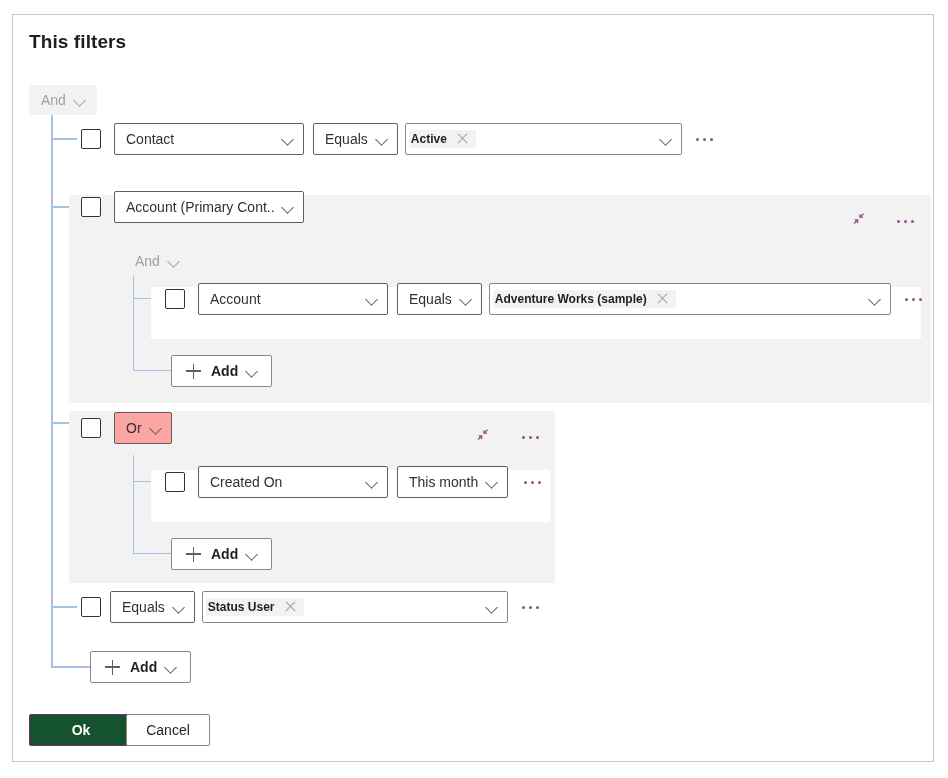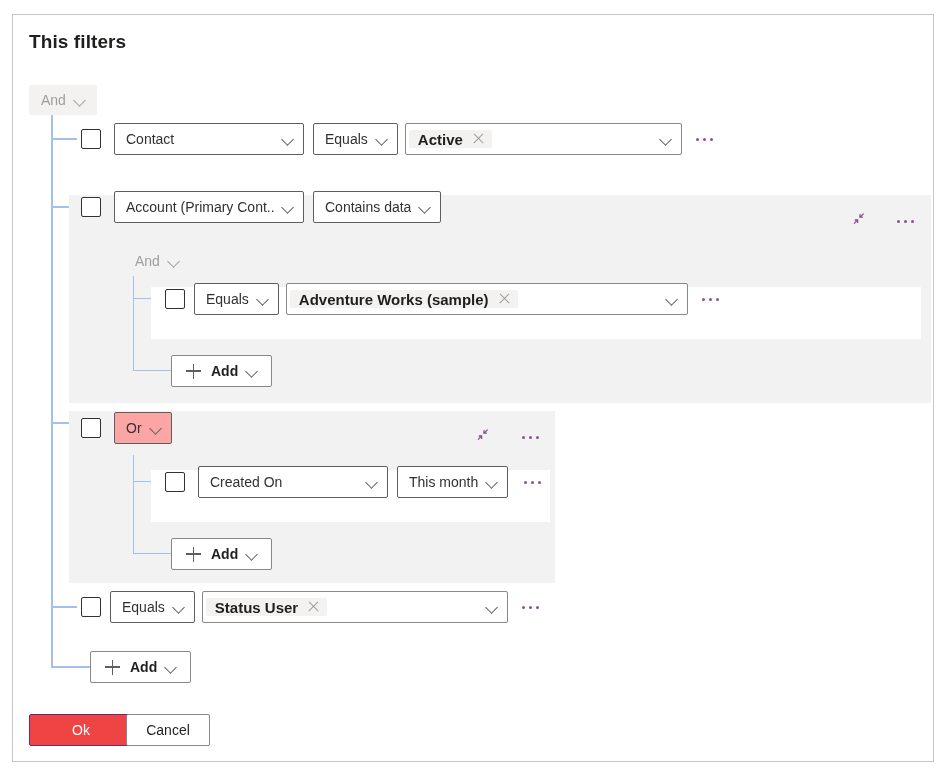--- a/index.html
+++ b/index.html
@@ -96,22 +96,22 @@
     align-items: center;
     padding: 0 8px 0 3px;
     position: relative;
     flex: 0 0 auto;
   }
   .pill {
     height: 18px;
     background: #f3f2f1;
     display: flex;
     align-items: center;
-    padding: 0 6px 0 9px;
-    font-size: 15px;
+    padding: 0 6px 0 2px;
+    font-size: 12px;
     color: #201f1e;
     font-weight: 600;
     border-radius: 2px;
     white-space: nowrap;
   }
   .pill .x {
     margin-left: 9px;
     width: 14px; height: 14px;
     position: relative;
     flex: 0 0 auto;
@@ -242,23 +242,23 @@
     border-radius: 2px;
     font-size: 14px;
     display: inline-flex;
     align-items: center;
     justify-content: center;
     position: absolute;
   }
   #okbtn {
     left: 16px; top: 699px;
     width: 104px;
-    background: #ef4444;
+    background: #14532d;
     color: #ffffff;
-    font-weight: 400;
+    font-weight: 700;
     border: 1px solid #742774;
   }
   #cancelbtn {
     left: 113px; top: 699px;
     width: 84px;
     background: #ffffff;
     color: #201f1e;
     border: 1px solid #8a8886;
   }
 </style>
@@ -306,24 +306,20 @@
   </div>
 
   <div class="hline" style="left:38px; top:191px; width:26px;"></div>
 
   <div class="groupbox" style="left:56px; top:180px; width:862px; height:208px;"></div>
 
   <div class="row" style="left:68px; top:176px;">
     <div class="cb"></div>
     <div class="ddl" style="width:190px; margin-left:13px;">
       <span class="txt">Account (Primary Cont...</span>
-      <span class="chev"></span>
-    </div>
-    <div class="ddl fixedw" style="margin-left:9px;">
-      <span class="txt">Contains data</span>
       <span class="chev"></span>
     </div>
   </div>
 
   <div class="row" style="left:838px; top:196px;">
     <div class="collapse">
       <svg width="20" height="20" viewBox="0 0 20 20">
         <g stroke="#8e4f8e" stroke-width="1.3" fill="none">
           <path d="M12.6 2.6 L9.0 6.2"></path>
           <path d="M9.0 3.3 L9.0 6.2 L11.9 6.2"></path>
@@ -349,20 +345,24 @@
   </div>
 
   <div class="vline" style="left:120px; top:261px; width:1.3px; height:95px;"></div>
   <div class="hline" style="left:120px; top:283px; width:24px; height:1.3px;"></div>
   <div class="hline" style="left:120px; top:355px; width:40px; height:1.3px;"></div>
 
   <div class="nestwhite" style="left:138px; top:272px; width:770px; height:52px;"></div>
 
   <div class="row" style="left:152px; top:268px;">
     <div class="cb"></div>
+    <div class="ddl" style="width:190px; margin-left:13px;">
+      <span class="txt">Account</span>
+      <span class="chev"></span>
+    </div>
     <div class="ddl fixedw" style="margin-left:9px;">
       <span class="txt">Equals</span>
       <span class="chev"></span>
     </div>
     <div class="valfield" style="width:402px; margin-left:7px;">
       <span class="pill">
         <span>Adventure Works (sample)</span>
         <span class="x"></span>
       </span>
       <span class="spacer"></span>

